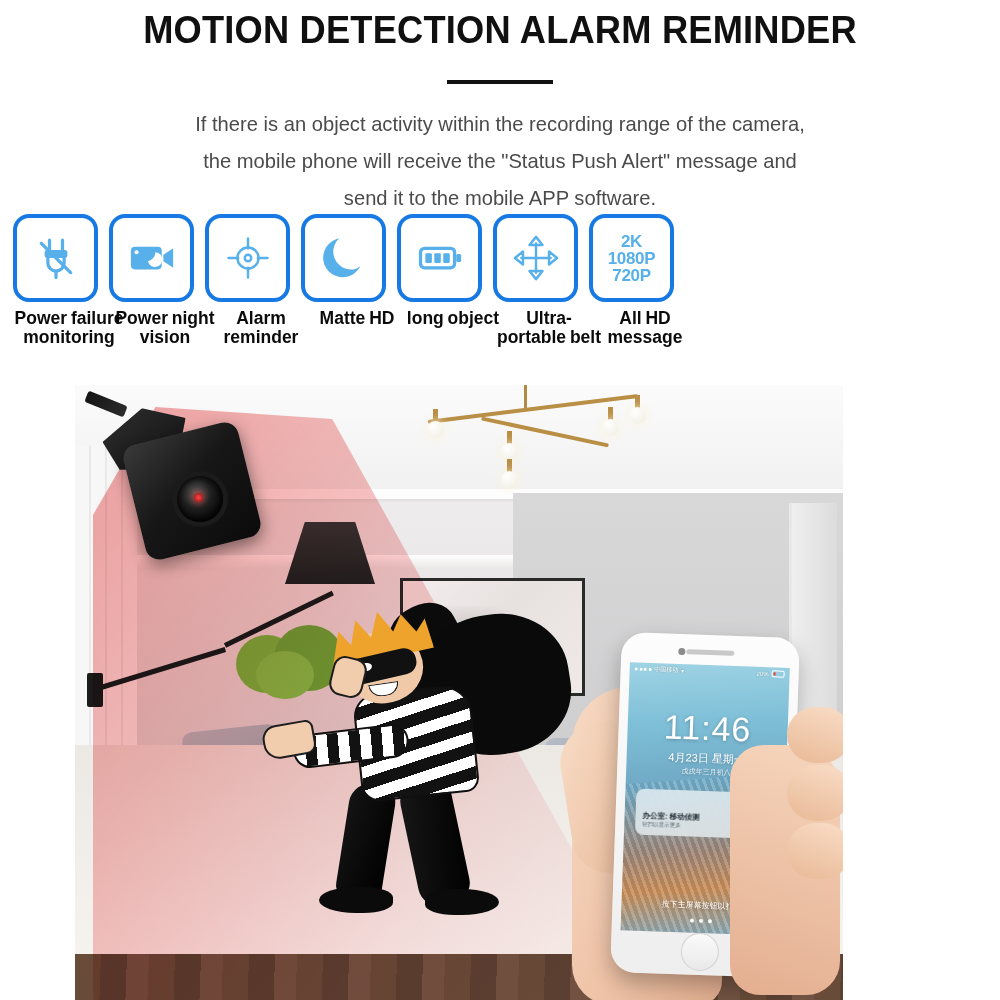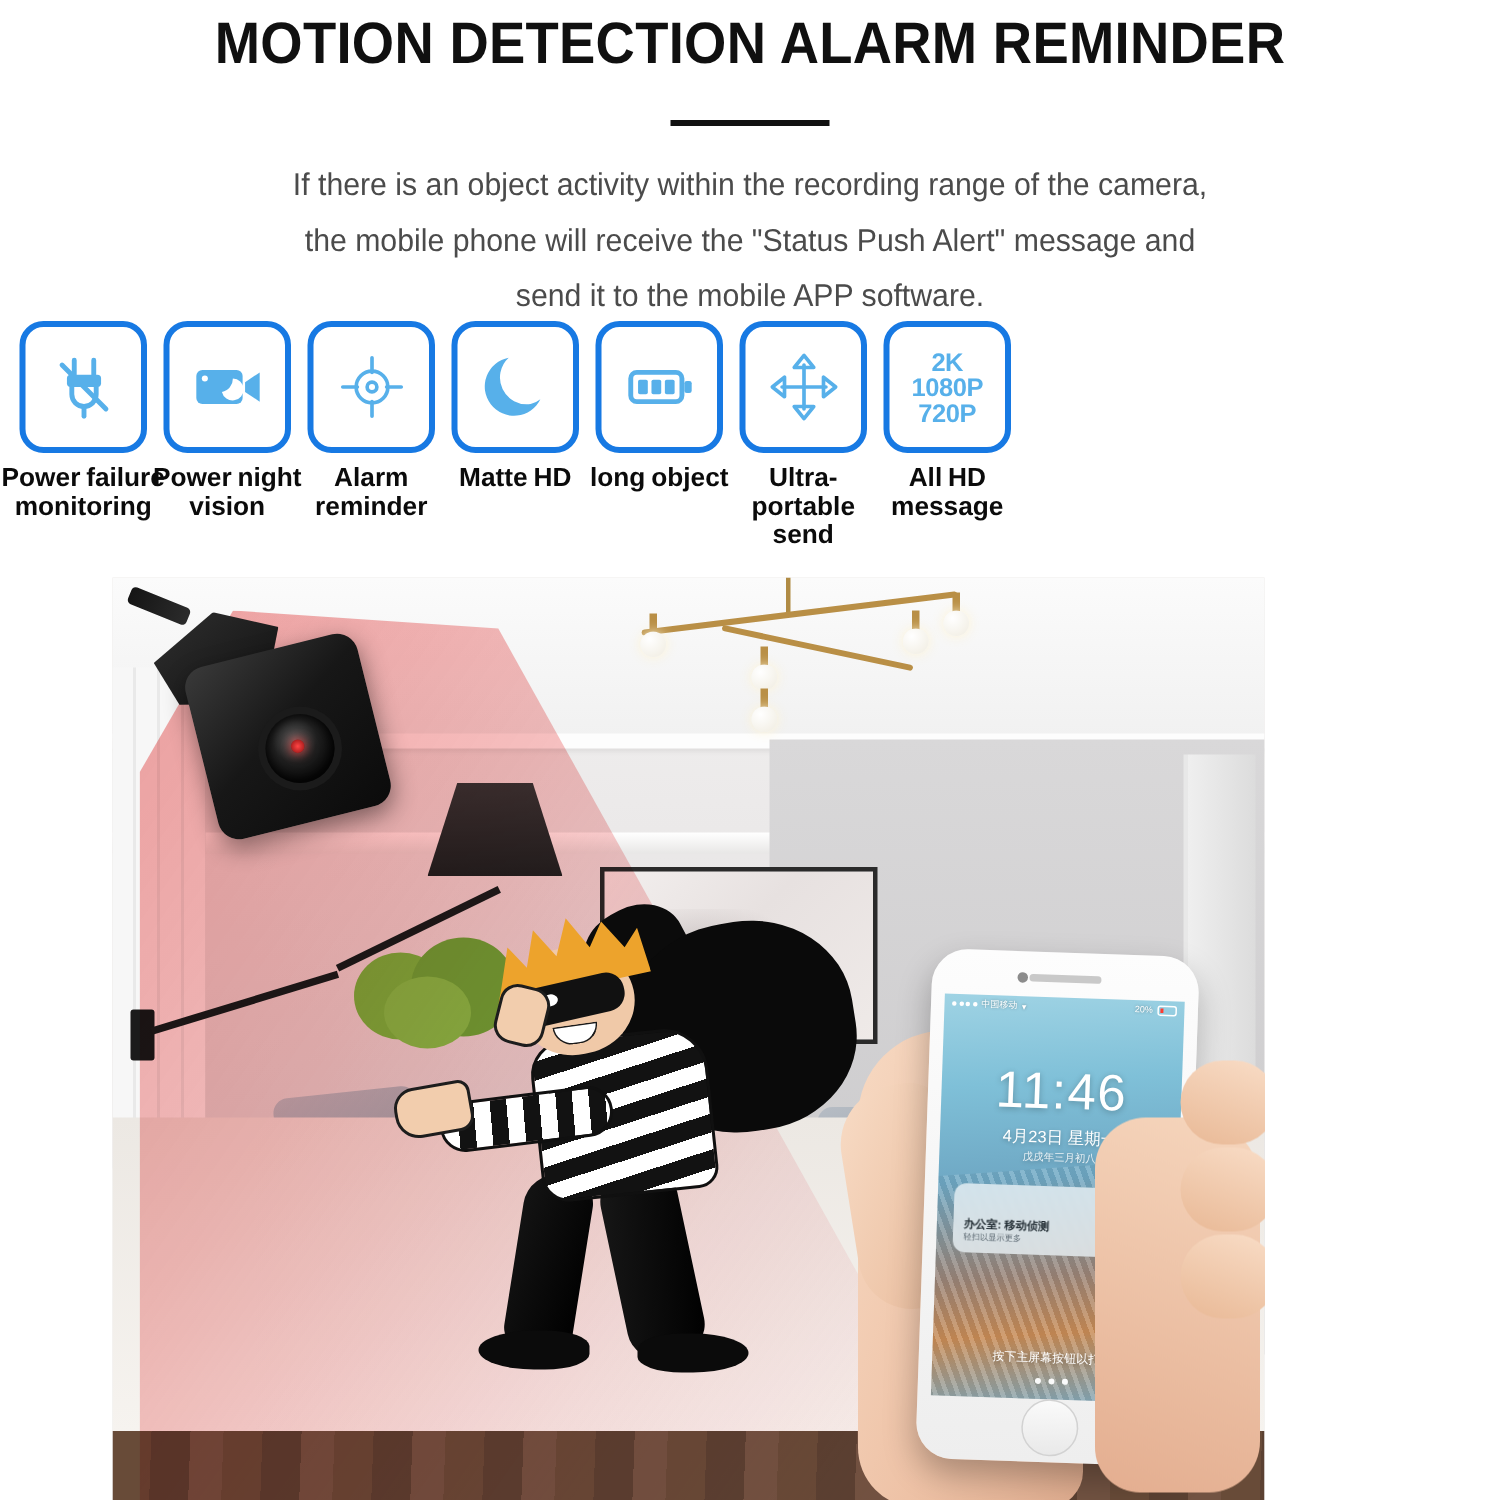--- a/index.html
+++ b/index.html
@@ -29,21 +29,21 @@
     font-size:21px; line-height:37px;
     transform:scaleX(.96); transform-origin:center top;
   }
 
   
   .features{
     position:absolute; top:214px; left:13px;
     width:980px; height:170px;
     display:flex; gap:11px;
   }
-  .feature{ width:85px; display:flex; flex-direction:column; align-items:center; }
+  .feature{ width:85px; display:flex; flex-direction:column; }
   .fbox{
     width:85px; height:88px; border:4px solid #1779e3; border-radius:16px;
     background:#fff; display:flex; align-items:center; justify-content:center;
     flex:none;
   }
   .fbox svg{ width:52px; height:52px; display:block; }
   .fbox .res{
     color:#57b0ea; font-weight:bold; font-size:17px; line-height:17px;
     text-align:center; letter-spacing:-.3px;
   }
@@ -378,21 +378,21 @@
 
   <div class="feature">
     <div class="fbox">
       <svg viewBox="0 0 64 64">
         <g fill="none" stroke="#57b0ea" stroke-width="3" stroke-linejoin="round" stroke-linecap="round">
           <path d="M32 6 24 16h16zM32 58l-8-10h16zM6 32l10-8v16zM58 32l-10-8v16z"></path>
           <path d="M32 14v36M14 32h36"></path>
         </g>
       </svg>
     </div>
-    <div class="flabel">Ultra-portable send</div>
+    <div class="flabel">Ultra-portable belt</div>
   </div>
 
 
   <div class="feature">
     <div class="fbox">
       <div class="res">
         <div>2K</div>
         <div>1080P</div>
         <div>720P</div>
       </div>

